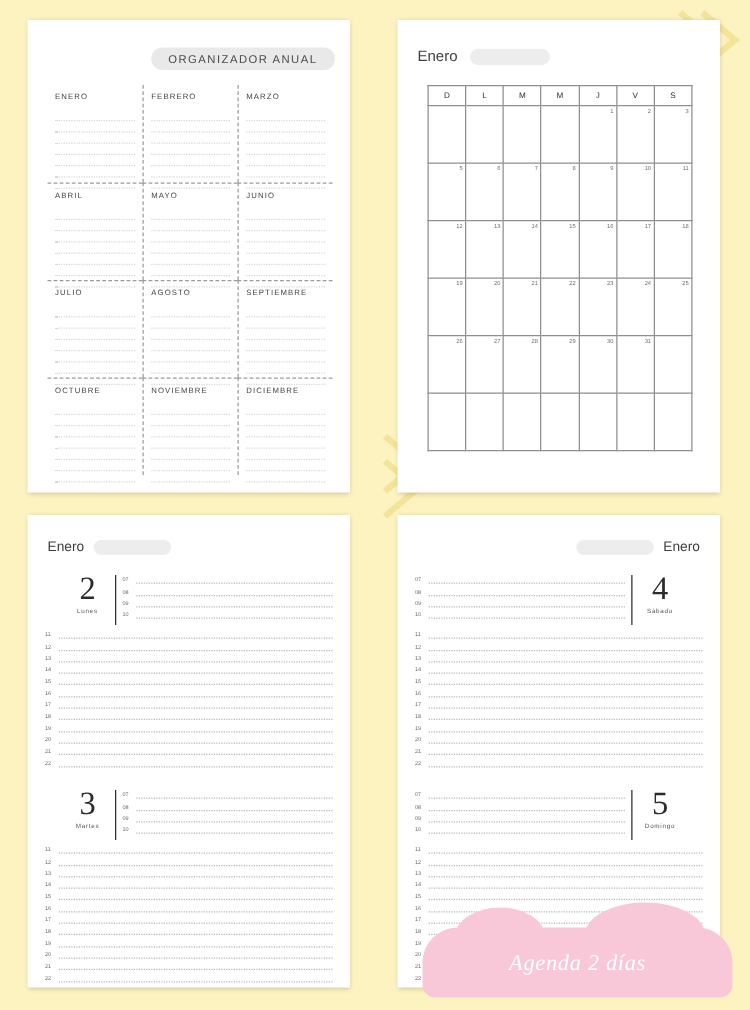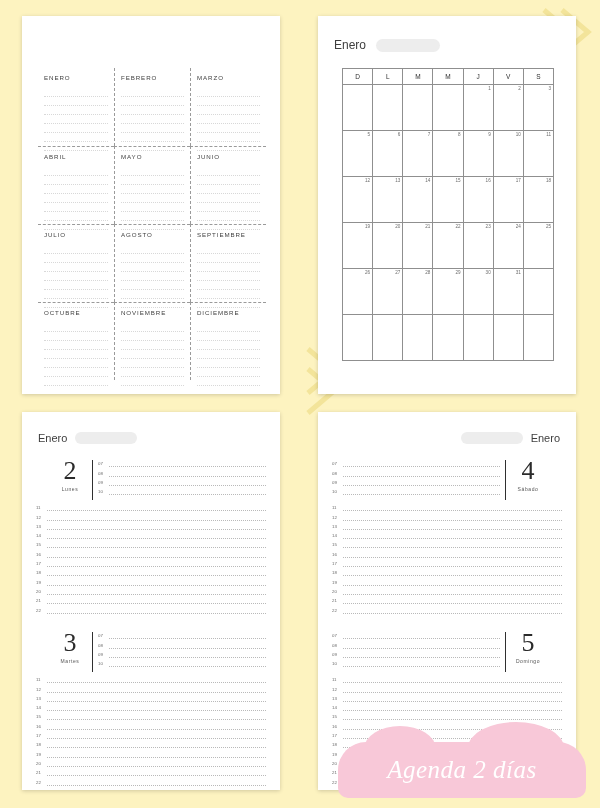--- a/index.html
+++ b/index.html
@@ -258,21 +258,21 @@
     width: 96px;
     height: 52px;
     background: #f8c8d8;
     border-radius: 50%;
   }
   .banner-text {
     position: relative;
     z-index: 2;
     font-family: "Liberation Serif", serif;
     font-style: italic;
-    font-size: 25px;
+    font-size: 18px;
     color: #ffffff;
     letter-spacing: 0.5px;
   }
 </style>
 </head>
 <body>
 
 <div class="canvas">
 
   <svg class="chevrons" viewBox="0 0 60 70">
@@ -280,20 +280,21 @@
     <path d="M26 4 L52 26 L26 48" fill="none" stroke="#f3e49a" stroke-width="5"></path>
     <path d="M8 24 L34 46 L8 68" fill="none" stroke="#f3e49a" stroke-width="5"></path>
   </svg>
   <svg class="chev-left" viewBox="0 0 60 70">
     <path d="M8 4 L34 26 L8 48" fill="none" stroke="#f3e49a" stroke-width="5"></path>
     <path d="M26 4 L52 26 L26 48" fill="none" stroke="#f3e49a" stroke-width="5"></path>
     <path d="M8 24 L34 46 L8 68" fill="none" stroke="#f3e49a" stroke-width="5"></path>
   </svg>
 
   <div class="page" id="page-annual">
+    <div class="annual-title">ORGANIZADOR ANUAL</div>
     <div class="annual-grid">
 
       <div class="month-cell col-0 row-0">
         <div class="m-label">ENERO</div>
         <div class="m-lines">
             <i></i>
             <i></i>
             <i></i>
             <i></i>
             <i></i>

